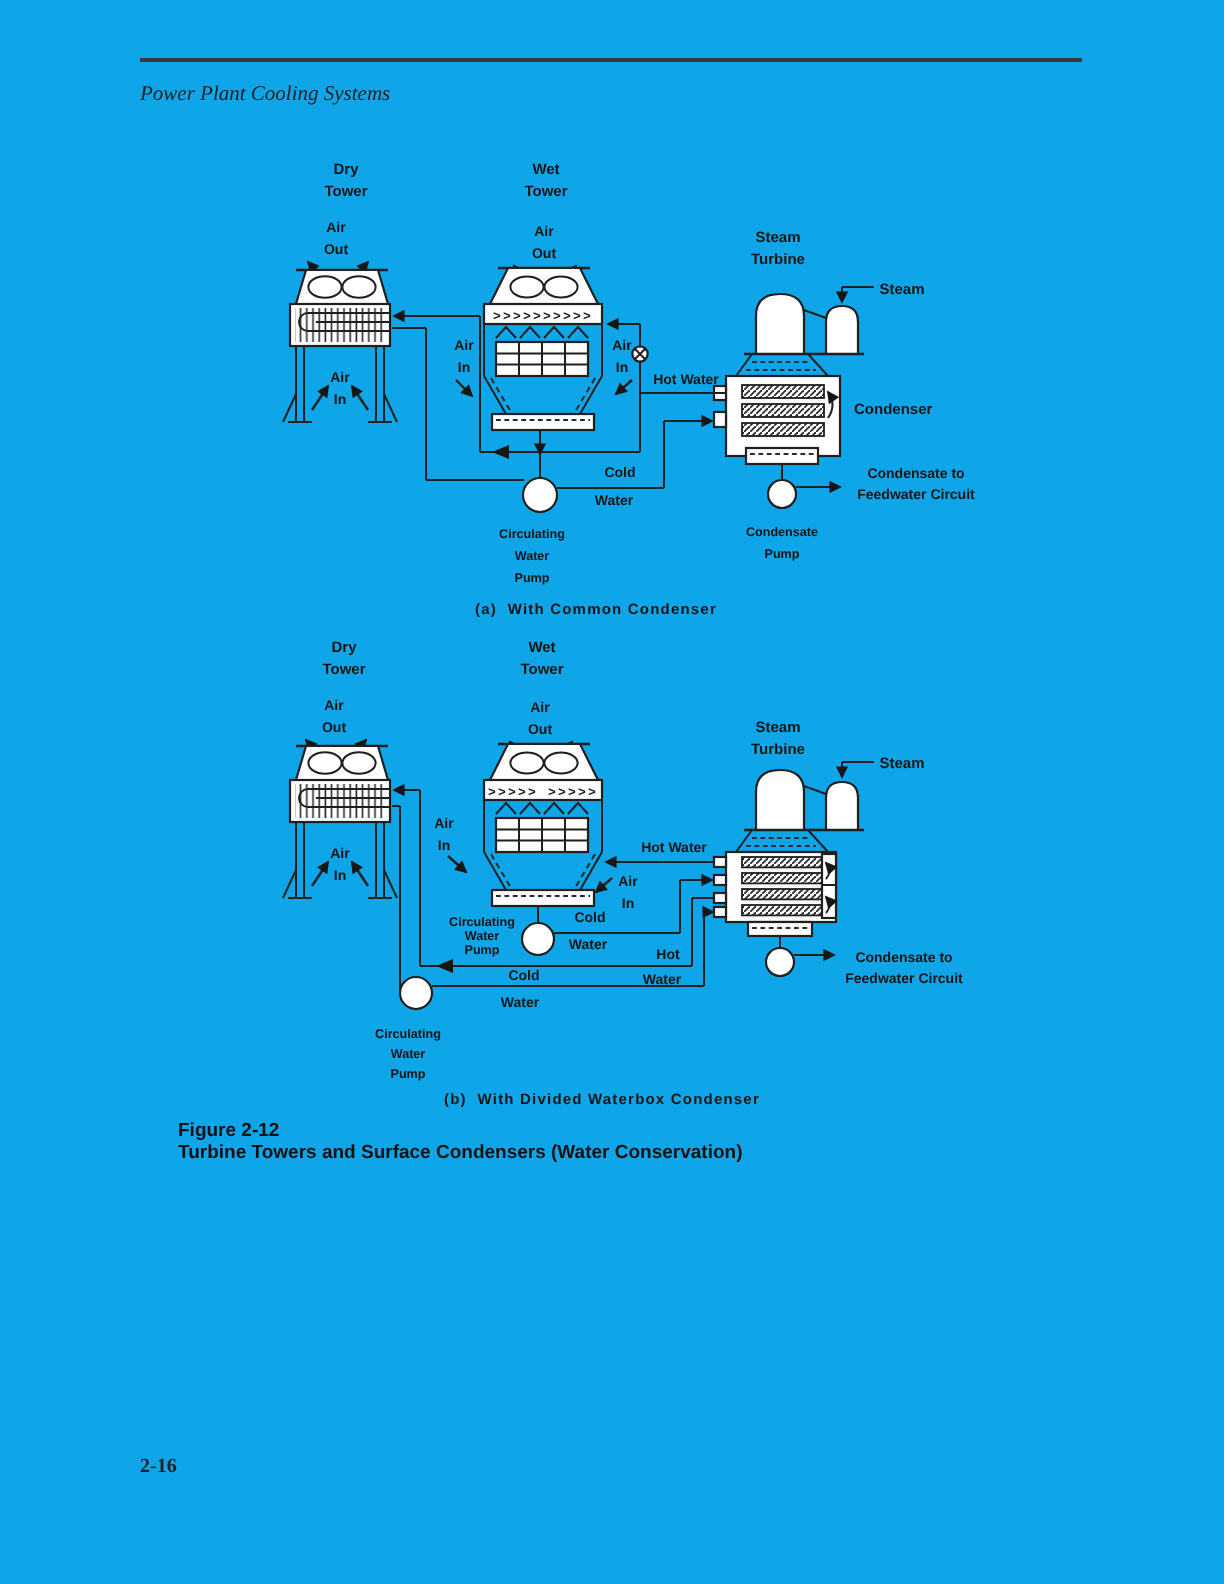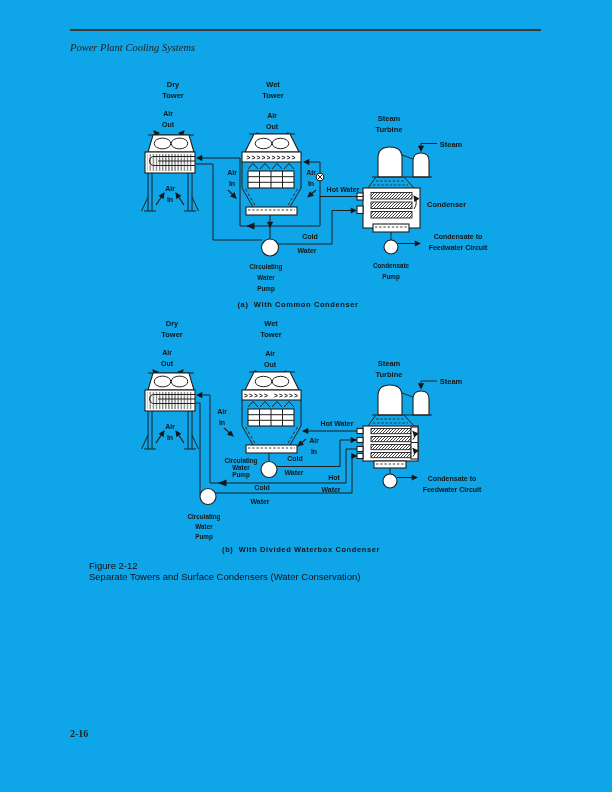--- a/index.html
+++ b/index.html
@@ -8,21 +8,21 @@
     font-family:"Liberation Sans",sans-serif;color:#1a1a1a;overflow:hidden;
     margin:0 auto;
   }
   .rule{position:absolute;left:70px;top:29px;width:471px;height:1.5px;background:#3a3a3a;}
   .running-head{
     position:absolute;left:70px;top:42px;
     font-family:"Liberation Serif",serif;font-style:italic;font-size:10.5px;color:#222;
   }
   .figcap{
     position:absolute;left:89px;top:561px;
-    font-size:9.5px;font-weight:normal;line-height:10.5px;color:#111;
+    font-size:9.5px;font-weight:bold;line-height:10.5px;color:#111;
   }
   .pagenum{
     position:absolute;left:70px;top:728px;
     font-family:"Liberation Serif",serif;font-size:10px;color:#222;font-weight:bold;
   }
   svg{position:absolute;left:0;top:0;}
   svg text{fill:#161616;}
   .lbl{font:bold 7px "Liberation Sans",sans-serif;}
   .lbl-sm{font:bold 6.3px "Liberation Sans",sans-serif;}
   .lbl-lg{font:bold 7.5px "Liberation Sans",sans-serif;}
@@ -329,17 +329,17 @@
         <text class="lbl" x="452" y="481" text-anchor="middle">Condensate to</text>
         <text class="lbl" x="452" y="491.5" text-anchor="middle">Feedwater Circuit</text>
       </g>
 
       <text class="cap" x="301" y="552" text-anchor="middle">(b)  With Divided Waterbox Condenser</text>
     </g>
   </svg>
 
   <div class="figcap">
     <div>Figure 2-12</div>
-    <div>Separate Towers and Surface Condensers (Water Conservation)</div>
+    <div>Turbine Towers and Surface Condensers (Water Conservation)</div>
   </div>
 
   <div class="pagenum">2-16</div>
 </div>
 
 </body></html>

